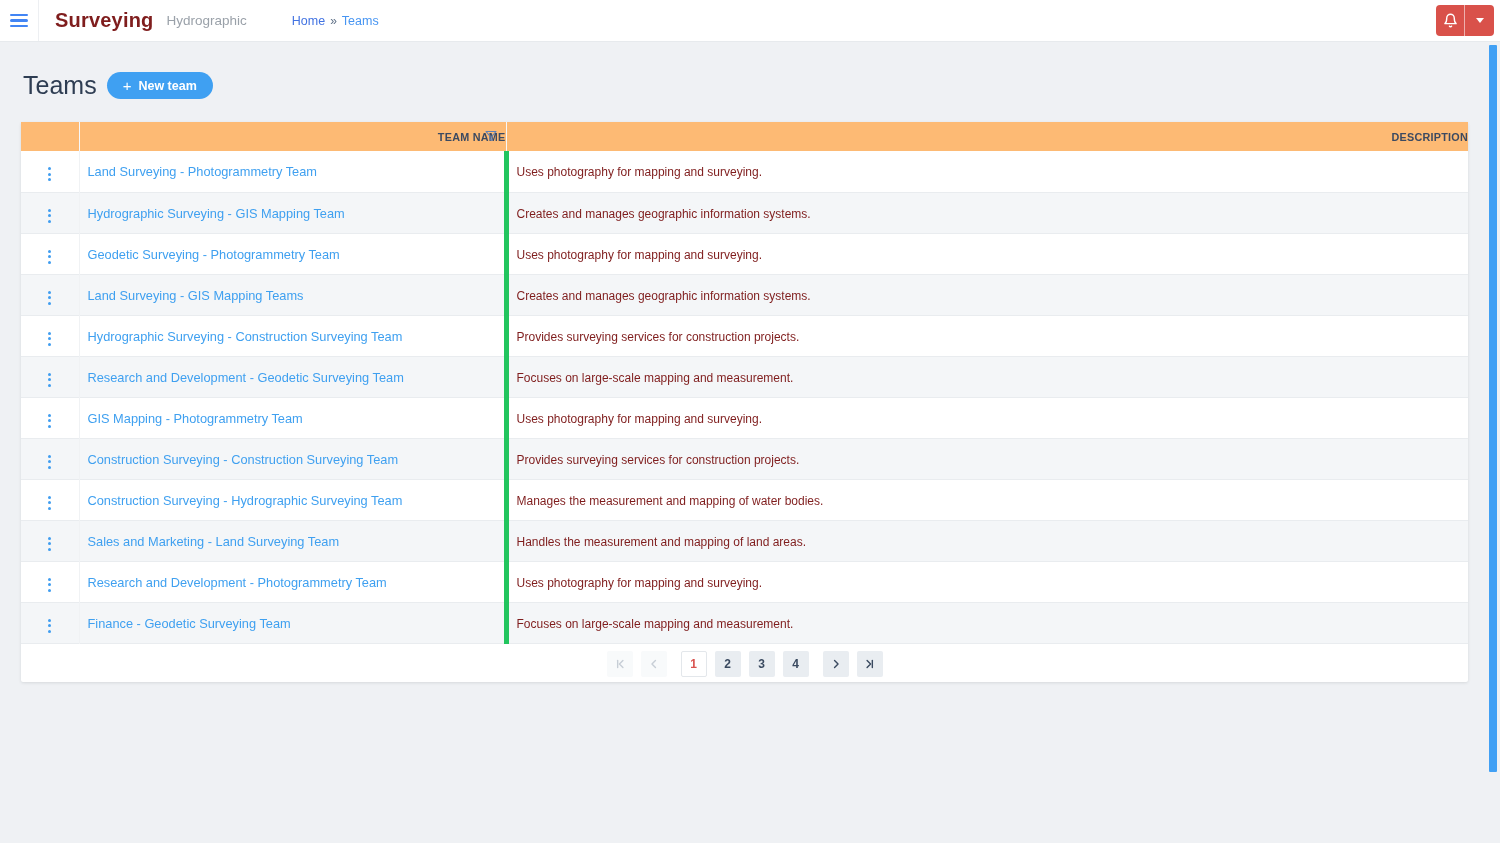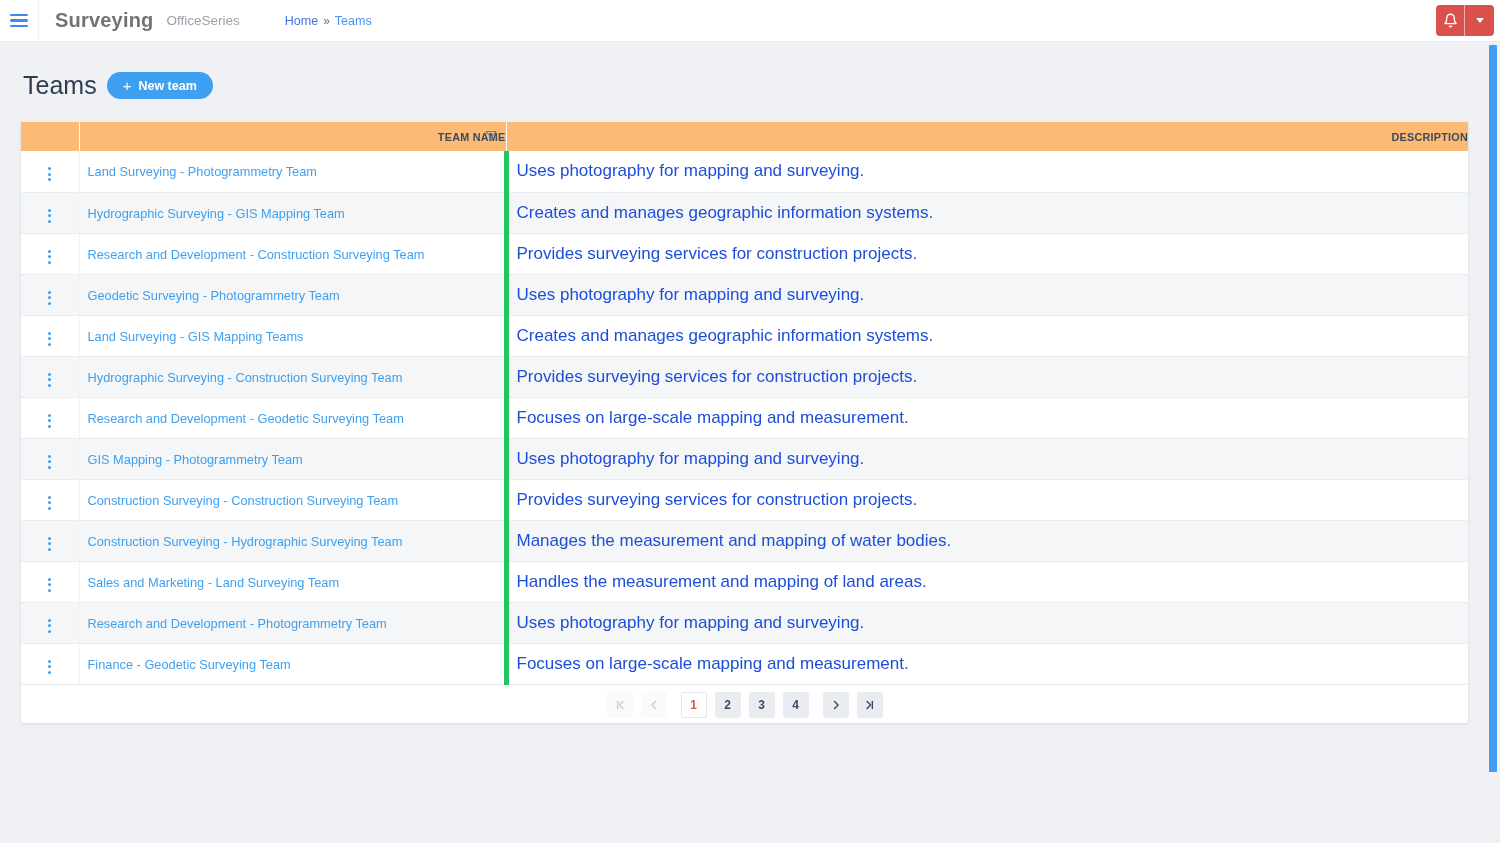--- a/index.html
+++ b/index.html
@@ -22,21 +22,21 @@
     align-items: center;
   }
   .menu-btn {
     width: 39px; height: 41px;
     background: none; border: none; cursor: pointer;
     border-right: 1px solid #edeff2;
     display: flex; align-items: center; justify-content: center;
   }
   .hamburger { width: 18px; height: 13px; display: flex; flex-direction: column; justify-content: space-between; }
   .hamburger span { display: block; height: 2.4px; border-radius: 2px; background: #4285f4; }
-  .brand { margin-left: 16px; font-size: 20px; font-weight: 700; color: #737373; letter-spacing: 0.2px; }
+  .brand { margin-left: 16px; font-size: 20px; font-weight: 700; color: #7f1d1d; letter-spacing: 0.2px; }
   .brand-sub { margin-left: 13px; font-size: 13.5px; color: #9aa1a9; }
   .breadcrumb { margin-left: 45px; font-size: 12.5px; display: flex; align-items: flex-end; gap: 5px; }
   .breadcrumb a { text-decoration: none; }
   .crumb-home { color: #4273e2; }
   .crumb-sep { color: #5d6f86; font-size: 12px; }
   .crumb-current { color: #4795f2; }
 
   .topbar-right { position: absolute; right: 6px; top: 5px; display: flex; border-radius: 4px; overflow: hidden; }
   .tb-red-btn {
     width: 29px; height: 31px;
@@ -102,21 +102,21 @@
   .filter-icon { position: absolute; right: 9px; top: 8px; cursor: pointer; }
 
   tbody tr { height: 41px; border-bottom: 1px solid #e9ecef; background: #ffffff; }
   tbody tr:nth-child(even) { background: #f4f6f8; }
   td.cell-actions { text-align: center; border-right: 1px solid #f0f2f4; }
   td.cell-name { padding-left: 8px; border-right: 5px solid #22c55e; }
   td.cell-desc { padding-left: 8px; }
   .kebab-btn { background: none; border: none; cursor: pointer; display: inline-flex; flex-direction: column; gap: 2.5px; padding: 5px 7px; }
   .kebab-btn i { width: 3px; height: 3px; border-radius: 50%; background: #3f9df0; }
   a.team-link { color: #3fa0f0; font-size: 12.8px; text-decoration: none; }
-  .desc-text { color: #1d4ed8; font-size: 17px; }
+  .desc-text { color: #7f1d1d; font-size: 12px; }
 
   
   .pagination { display: flex; justify-content: center; align-items: center; gap: 8px; margin-top: 7px; height: 26px; }
   .pg-btn {
     width: 26px; height: 26px;
     border: none; border-radius: 2px;
     background: #e9edf1; color: #3a4a60;
     font-family: "Liberation Sans", sans-serif;
     font-size: 12px; font-weight: 700;
     display: flex; align-items: center; justify-content: center;
@@ -133,21 +133,21 @@
 
 <header class="topbar">
   <button class="menu-btn">
     <span class="hamburger">
         <span></span>
         <span></span>
         <span></span>
       </span>
   </button>
   <span class="brand">Surveying</span>
-  <span class="brand-sub">OfficeSeries</span>
+  <span class="brand-sub">Hydrographic</span>
   <nav class="breadcrumb">
     <a href="#" class="crumb-home">Home</a>
     <span class="crumb-sep">»</span>
     <a href="#" class="crumb-current">Teams</a>
   </nav>
   <div class="topbar-right">
     <button class="tb-red-btn first">
       <svg width="15" height="15" viewBox="0 0 24 24" fill="none" stroke="#ffffff" stroke-width="2.2" stroke-linecap="round" stroke-linejoin="round">
         <path d="M18 8A6 6 0 0 0 6 8c0 7-3 9-3 9h18s-3-2-3-9"></path>
         <path d="M13.73 21a2 2 0 0 1-3.46 0"></path>
@@ -224,35 +224,20 @@
   </tr>
           <tr>
     <td class="cell-actions">
       <button class="kebab-btn">
         <i></i>
                 <i></i>
                 <i></i>
       </button>
     </td>
     <td class="cell-name">
-      <a href="#" class="team-link">Research and Development - Construction Surveying Team</a>
-    </td>
-    <td class="cell-desc">
-      <span class="desc-text">Provides surveying services for construction projects.</span>
-    </td>
-  </tr>
-          <tr>
-    <td class="cell-actions">
-      <button class="kebab-btn">
-        <i></i>
-                <i></i>
-                <i></i>
-      </button>
-    </td>
-    <td class="cell-name">
       <a href="#" class="team-link">Geodetic Surveying - Photogrammetry Team</a>
     </td>
     <td class="cell-desc">
       <span class="desc-text">Uses photography for mapping and surveying.</span>
     </td>
   </tr>
           <tr>
     <td class="cell-actions">
       <button class="kebab-btn">
         <i></i>

